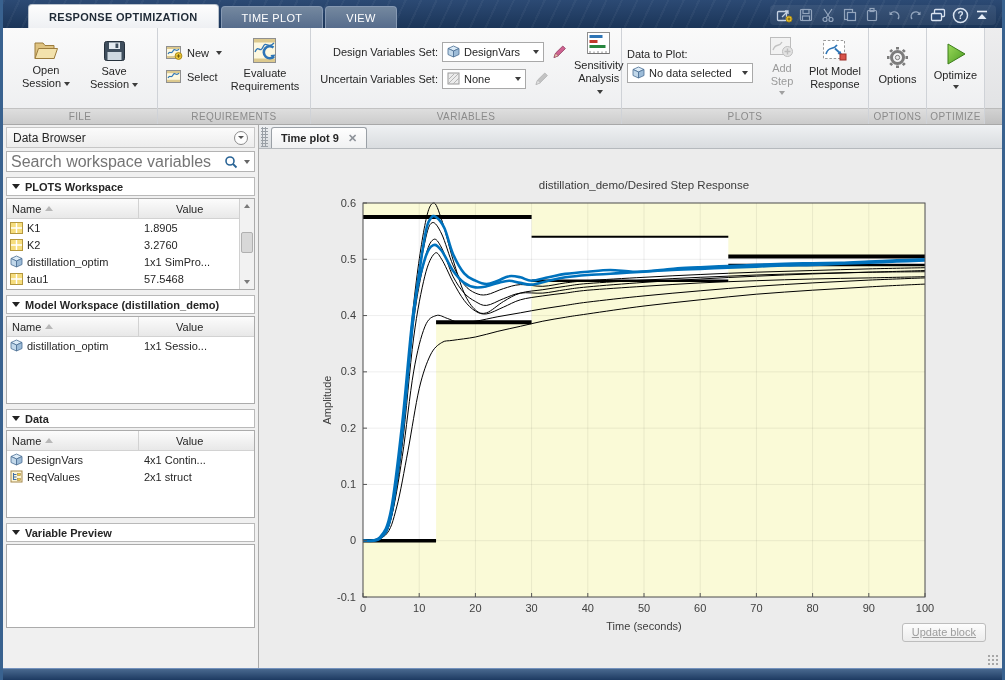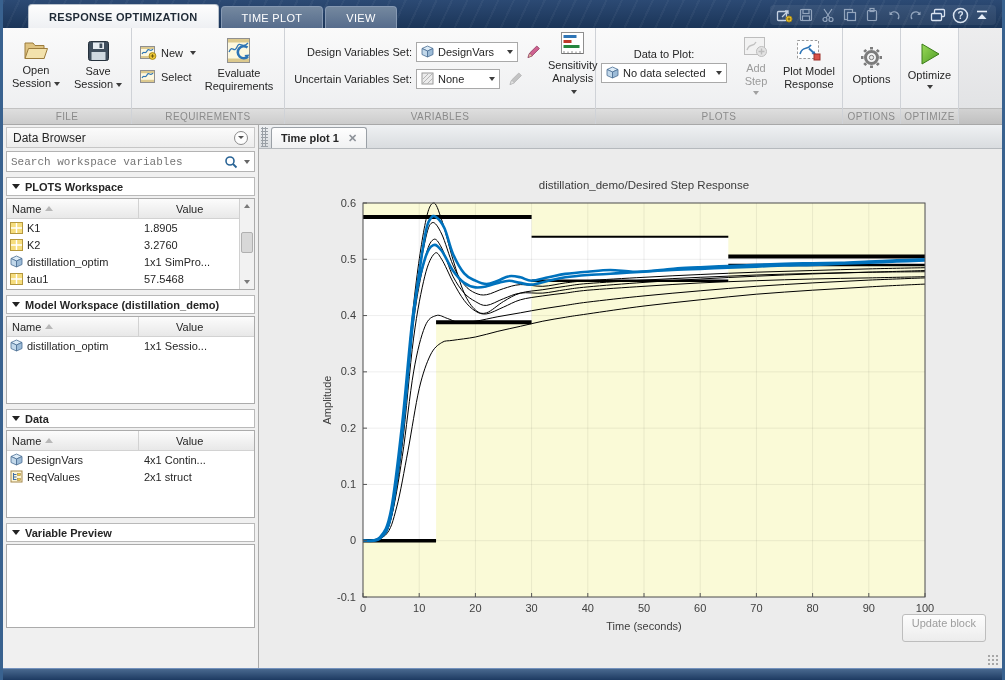--- a/index.html
+++ b/index.html
@@ -38,32 +38,32 @@
   .big-btn.disabled { color:#9b9b9b; }
   .small-btn { display:flex; align-items:center; gap:4px; padding:1px 3px; border-radius:2px; }
   .caret { display:inline-block; width:0; height:0; border-left:3px solid transparent; border-right:3px solid transparent;
       border-top:4px solid #3c3c3c; vertical-align:middle; margin-left:3px; }
   .caret.dis { border-top-color:#a0a0a0; }
   .combo { display:flex; align-items:center; gap:4px; background:#fff; border:1px solid #a9a9a9; height:20px; padding:0 4px; white-space:nowrap; }
   .vars-grid { display:flex; flex-direction:column; gap:7px; }
   .vars-row { display:flex; align-items:center; gap:4px; }
   .vars-row .lbl { width:122px; text-align:right; }
   .pencil-btn { width:22px; height:20px; display:flex; align-items:center; justify-content:center; }
-  .plots-left { display:flex; flex-direction:column; gap:3px; padding-right:4px;align-items:center; }
+  .plots-left { display:flex; flex-direction:column; gap:3px; padding-right:4px; }
 
   
   .main { flex:1; display:flex; min-height:0; }
   .left-panel { flex:0 0 256px; background:#f0f0f0; border-right:1px solid #ababab; display:flex; flex-direction:column; padding:2px 3px; overflow:hidden; }
   .db-header { height:21px; display:flex; align-items:center; padding:0 6px; font-size:12px;
       background:linear-gradient(#fbfbfb,#ededed); border:1px solid #c6c6c6; }
   .db-menu-btn { margin-left:auto; width:14px; height:14px; border:1px solid #8b8b8b; border-radius:50%;
       display:flex; align-items:center; justify-content:center; background:#fdfdfd; }
   .db-menu-btn .caret { margin:0; border-top-width:3px; }
   .search-box { margin-top:3px; height:21px; background:#fff; border:1px solid #b3b3b3; display:flex; align-items:center; padding:0 4px; gap:3px; }
-  .search-box input { flex:1; border:none; outline:none; font-family:Liberation Mono, monospace; font-size:11px; color:#555; background:transparent; }
+  .search-box input { flex:1; border:none; outline:none; font-family:Liberation Sans, sans-serif; font-size:16px; color:#555; background:transparent; }
   .sec-head { margin-top:5px; height:19px; line-height:18px; background:#fff; border:1px solid #b9b9b9;
       font-weight:bold; padding-left:5px; display:flex; align-items:center; gap:5px; }
   .tri-down { width:0; height:0; border-left:4px solid transparent; border-right:4px solid transparent; border-top:5px solid #222; }
   .ws-table { margin-top:2px; border:1px solid #ababab; background:#fff; display:flex; flex-direction:column; overflow:hidden; }
   .tbl-inner { flex:1; display:flex; min-height:0; }
   .tbl-cols { flex:1; display:flex; flex-direction:column; }
   .tbl-head { display:flex; height:20px; background:linear-gradient(#fcfcfc,#e8e8e8); border-bottom:1px solid #d2d2d2; flex:0 0 20px;gap:32px; }
   .th-name { width:132px; border-right:1px solid #d2d2d2; padding-left:5px; display:flex; align-items:center; gap:4px; }
   .th-value { flex:1; padding-left:5px; display:flex; align-items:center; }
   .sort-up { width:0; height:0; border-left:4px solid transparent; border-right:4px solid transparent; border-bottom:5px solid #b8b8b8; }
@@ -81,22 +81,22 @@
   
   .doc-panel { flex:1; display:flex; flex-direction:column; min-width:0; }
   .tab-bar { flex:0 0 24px; background:linear-gradient(#eff1f3,#d9dcdf); border-bottom:1px solid #b5b9bd; display:flex; align-items:flex-end; }
   .doc-grip { width:7px; height:20px; margin:0 3px 1px 2px;
       background-image:radial-gradient(circle, #9aa0a6 1px, transparent 1.2px); background-size:3px 3px; }
   .doc-tab { height:21px; display:flex; align-items:center; gap:9px; padding:0 9px; font-weight:bold;
       background:linear-gradient(#fefefe,#f0f1f2); border:1px solid #9aa0a6; border-bottom:none; border-radius:3px 3px 0 0; }
   .tab-close { color:#8d9299; font-weight:bold; font-size:11px; line-height:10px; }
   .chart-area { flex:1; position:relative; background:#ececec; min-height:0; }
   .chart-area svg.plot { position:absolute; inset:0; }
-  .update-btn { position:absolute; right:16px; bottom:26px; padding:2px 9px 12px; font-size:11px; color:#9d9d9d;
-      background:linear-gradient(#fdfdfd,#ececec); border:1px solid #bdbdbd; border-radius:3px; font-family:inherit; }
+  .update-btn { position:absolute; right:16px; bottom:26px; padding:2px 9px 3px; font-size:11px; color:#9d9d9d;
+      background:linear-gradient(#fdfdfd,#ececec); border:1px solid #bdbdbd; border-radius:3px; font-family:inherit;text-decoration:underline; }
   .resize-grip { position:absolute; right:3px; bottom:2px; width:12px; height:12px;
       background-image:radial-gradient(circle, #a7a7a7 1.1px, transparent 1.3px); background-size:4px 4px; background-position:bottom right; }
 
   .status-strip { flex:0 0 12px; background:linear-gradient(#49698f,#1d3a61); border-top:1px solid #7492bd; }
 
   svg text { font-family:"Liberation Sans",sans-serif; }
   .icon { display:inline-flex; flex:none; }
 </style>
 </head>
 <body>
@@ -183,21 +183,21 @@
         <svg width="16" height="16">
             <path d="M3 4.5h10" stroke="#e6edf7" stroke-width="1.6"></path>
             <path d="M8 7l4.5 5h-9z" fill="#e6edf7"></path>
           </svg>
       </div>
     </div>
   </div>
 
   <div class="ribbon">
 
-    <div class="rib-sec" style="width:129px">
+    <div class="rib-sec" style="width:155px">
       <div class="sec-body" style="justify-content:center; gap:6px;">
         <div class="big-btn">
           <span class="icon">
             <svg width="26" height="21">
                 <path d="M2 3h8l2 2.5h9v13H2z" fill="#dfc381" stroke="#9c7c3c"></path>
                 <path d="M5.5 8.5h19l-3.4 10H2z" fill="#f3e2ac" stroke="#9c7c3c"></path>
               </svg>
           </span>
           <span><span>Open Session</span><span class="caret"></span></span>
         </div>
@@ -614,21 +614,21 @@
         <span class="tri-down"></span>
         <span>Variable Preview</span>
       </div>
       <div class="preview-box"></div>
     </div>
 
     <div class="doc-panel">
       <div class="tab-bar">
         <span class="doc-grip"></span>
         <div class="doc-tab">
-          <span>Time plot 1</span>
+          <span>Time plot 9</span>
           <span class="tab-close">✕</span>
         </div>
       </div>
       <div class="chart-area">
         <svg id="plot-svg" class="plot" width="742" height="523">
             <rect x="104" y="54" width="562" height="394" fill="#FAFAD7"></rect>
             <path d="M104.0,68.1L272.6,68.1L272.6,87.8L469.3,87.8L469.3,107.5L666.0,107.5L666.0,115.9L469.3,115.9L469.3,131.7L272.6,131.7L272.6,173.3L177.1,173.3L177.1,391.7L104.0,391.7Z" fill="#ffffff"></path>
             <line x1="104" y1="54" x2="104" y2="448" stroke="rgba(0,0,0,0.07)" stroke-width="1"></line>
             <line x1="160.2" y1="54" x2="160.2" y2="448" stroke="rgba(0,0,0,0.07)" stroke-width="1"></line>
             <line x1="216.4" y1="54" x2="216.4" y2="448" stroke="rgba(0,0,0,0.07)" stroke-width="1"></line>

